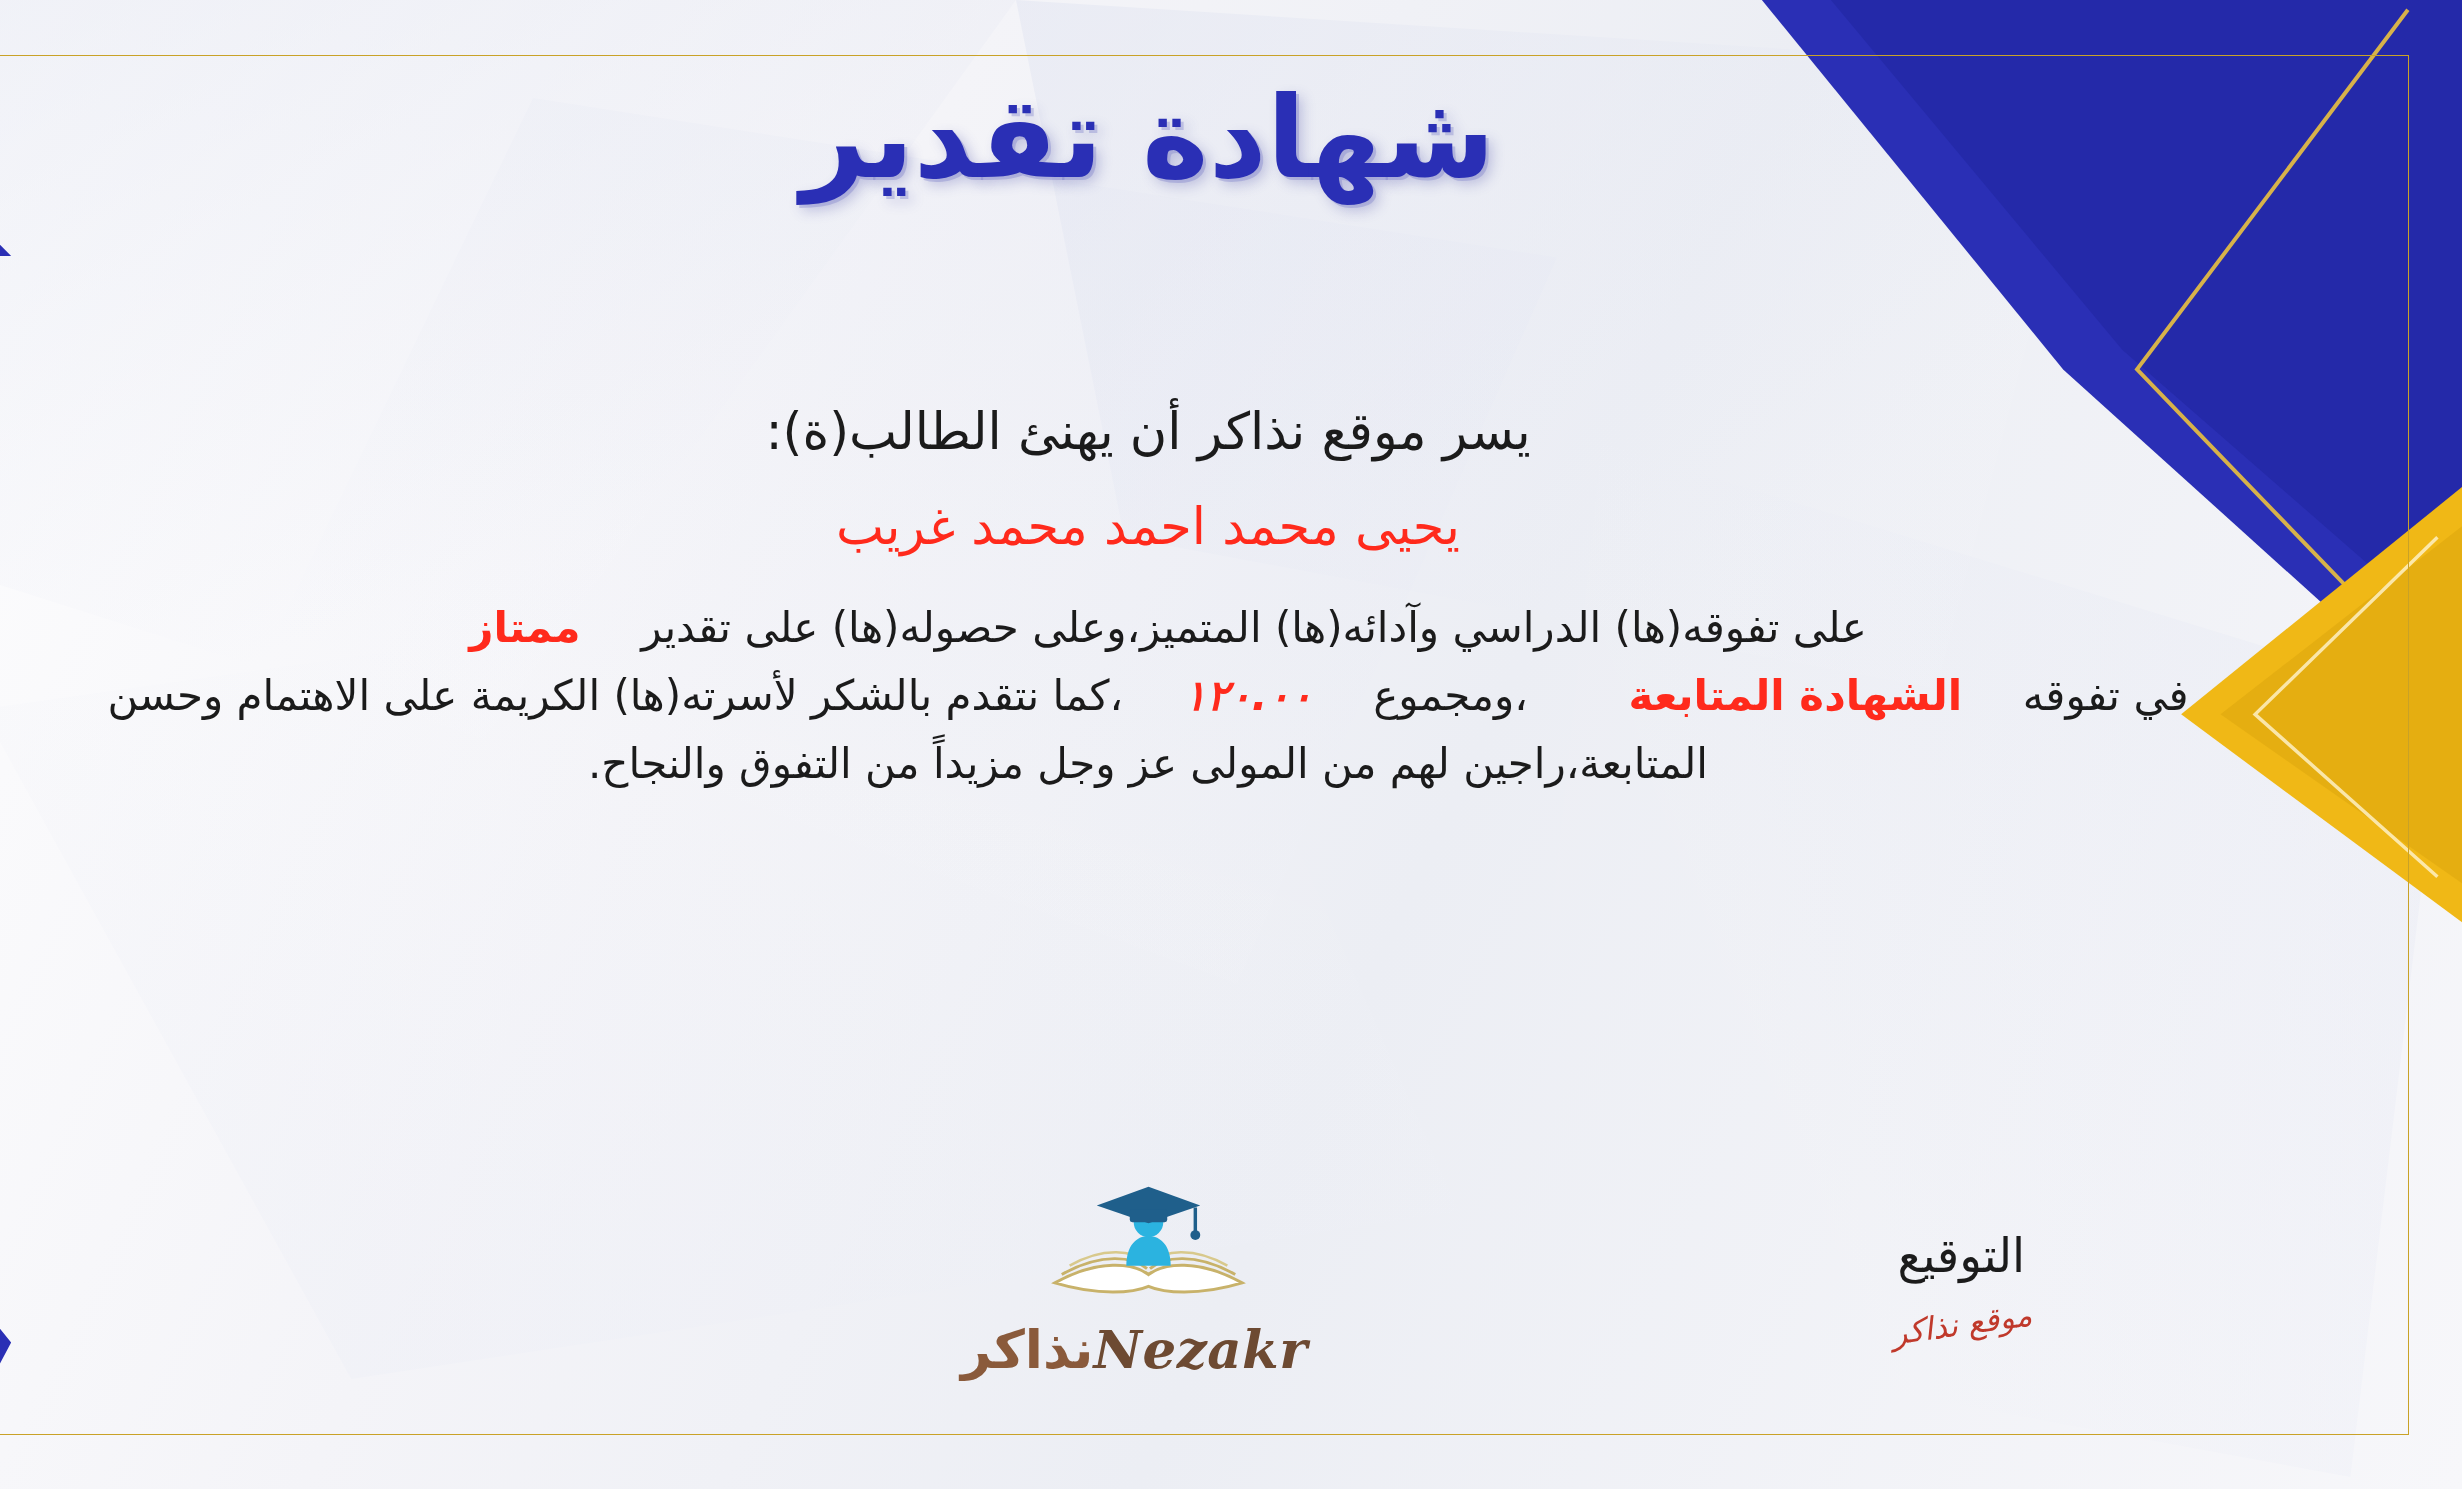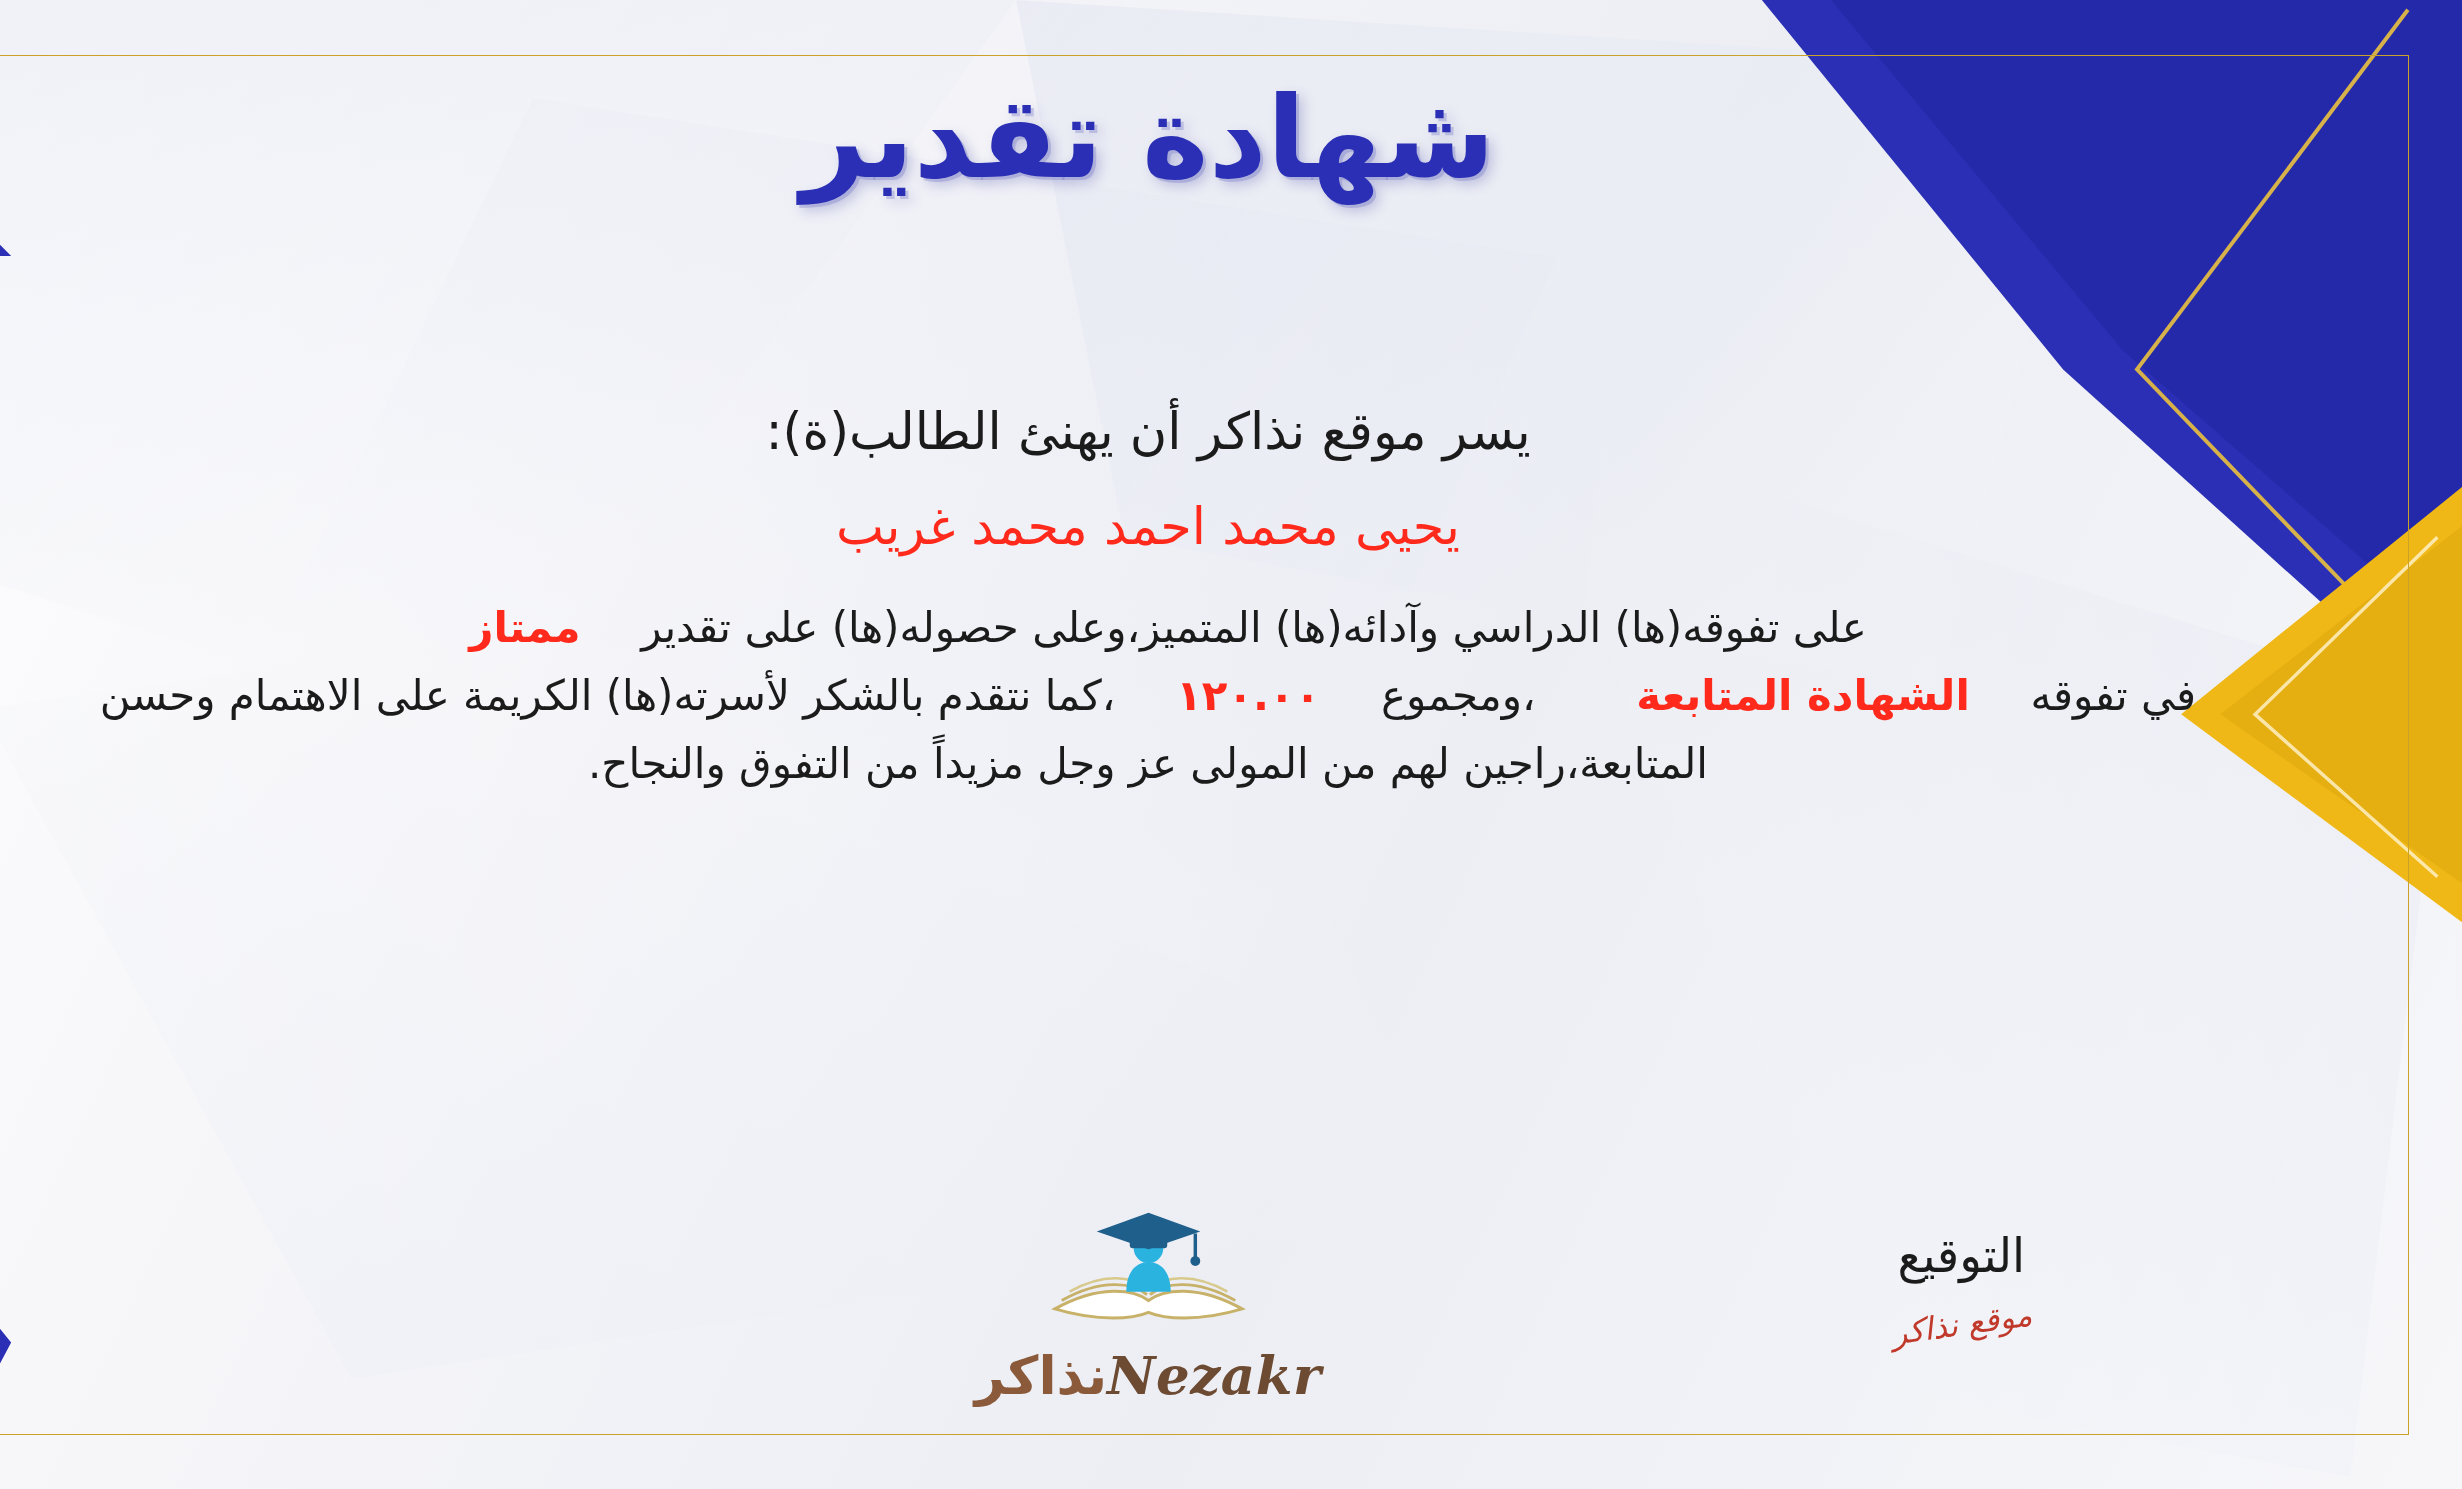--- a/index.html
+++ b/index.html
@@ -156,20 +156,21 @@
   }
   .hl {
     color: #ff2a1c;
     font-weight: bold;
     margin-left: 40px;
   }
   .hl-num {
     color: #ff2a1c;
     font-weight: bold;
     letter-spacing: 1.5px;
+    font-style: italic;
   }
   .gap {
     display: inline-block;
     width: 34px;
   }
 
   
   .signature {
     position: absolute;
     right: 430px;
@@ -189,23 +190,23 @@
     font-style: italic;
     transform: rotate(-8deg);
     display: inline-block;
   }
 
   
   .logo {
     position: absolute;
     left: 50%;
     transform: translateX(-50%);
-    bottom: 84px;
+    bottom: 110px;
     width: 374px;
-    text-align: center;
+    text-align: left;
   }
   .logo-mark {
     width: 207px;
     height: 148px;
     margin: 0 auto;
     position: relative;
   }
   .logo-word {
     margin-top: 3px;
     font-size: 53px;

